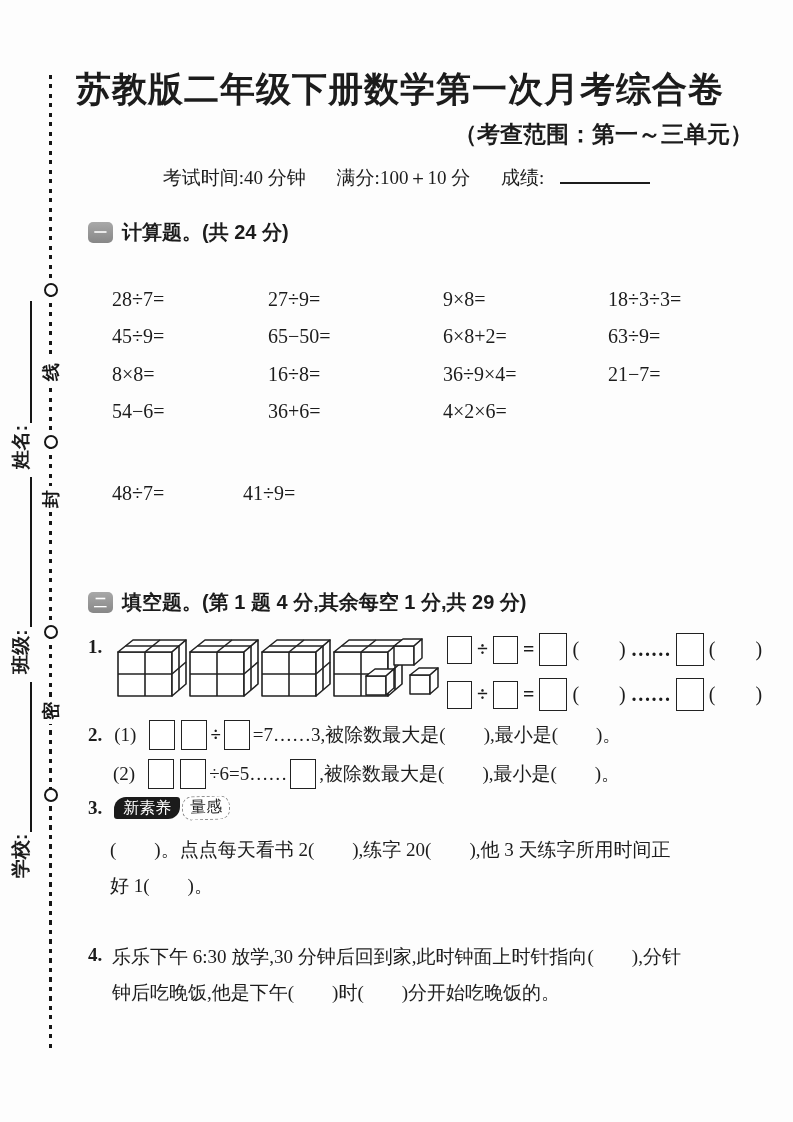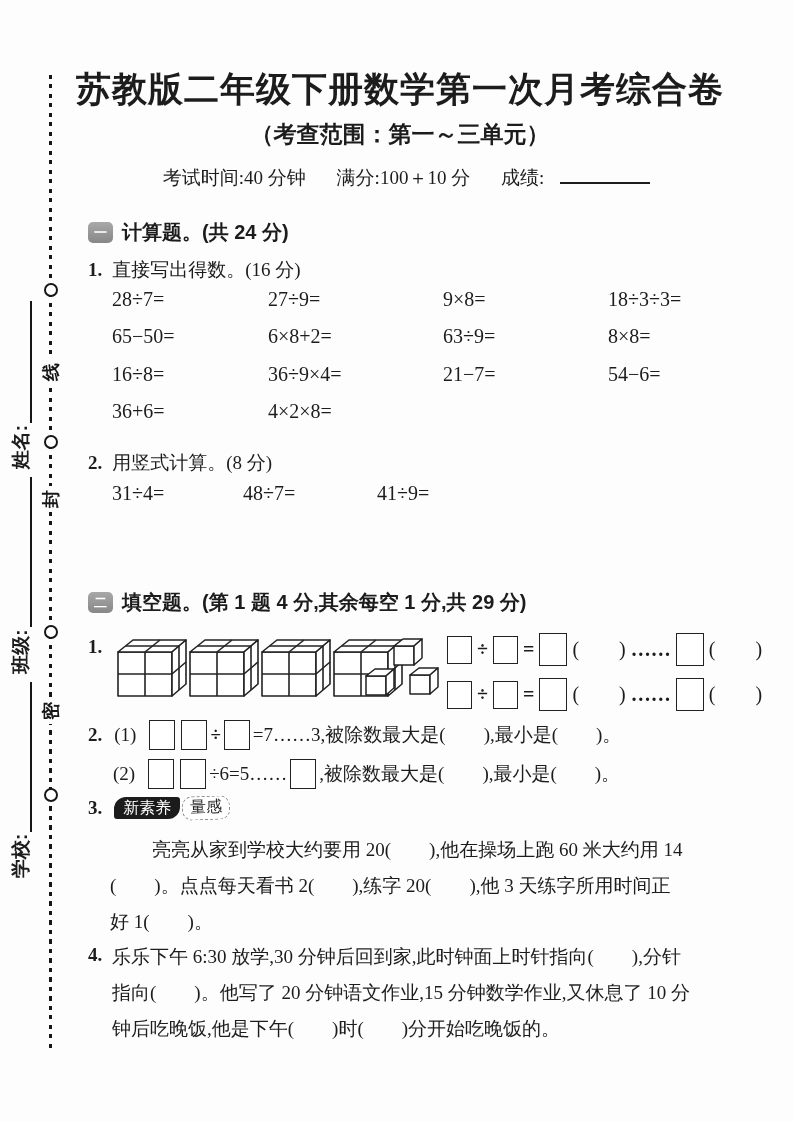--- a/index.html
+++ b/index.html
@@ -18,21 +18,21 @@
   .seal-fields{position:absolute;left:6px;top:878px;width:672px;height:28px;
     transform:rotate(-90deg);transform-origin:0 0;display:flex;align-items:flex-end;
     font-family:"Liberation Sans",sans-serif;font-weight:bold;font-size:19px;white-space:nowrap;}
   .seal-blank{display:inline-block;width:150px;height:20px;border-bottom:2.4px solid #161616;
     margin:0 8px 2px 2px;}
   .seal-blank.last{width:122px;}
 
   
   .title{position:absolute;top:66px;left:47px;width:706px;text-align:center;
     font-family:Liberation Mono, monospace;font-weight:900;font-size:35px;letter-spacing:1px;}
-  .subtitle{position:absolute;top:119px;left:47px;width:706px;text-align:center;
+  .subtitle{position:absolute;top:119px;left:47px;width:706px;text-align:right;
     font-family:"Liberation Sans",sans-serif;font-weight:bold;font-size:23px;}
   .infoline{position:absolute;top:165px;left:47px;width:706px;text-align:center;font-size:19px;}
   .infoline .part{margin:16px 13px;}
   .score-blank{display:inline-block;width:90px;height:15px;border-bottom:2px solid #1c1c1c;margin-left:3px;}
 
   
   .sec-h{position:absolute;left:88px;display:flex;align-items:center;gap:9px;
     font-family:"Liberation Sans",sans-serif;font-weight:bold;font-size:20px;}
   .badge{width:25px;height:21px;border-radius:5px;background:linear-gradient(#a8a8a8,#878787);
     color:#fff;font-size:13px;font-weight:bold;display:flex;align-items:center;justify-content:center;
@@ -97,47 +97,41 @@
     <span class="part">考试时间:40 分钟</span>
     <span class="part">满分:100＋10 分</span>
     <span class="part">成绩:</span><span class="score-blank"></span>
   </div>
 
   <div class="sec-h" style="top:219px;">
     <span class="badge">一</span>
     <span>计算题。(共 24 分)</span>
   </div>
 
-  <div class="qline" style="left:88px;top:257px;">
-    <span class="qnum">1.</span><span>直接写出得数。(16 分)</span>
-  </div>
 
   <div class="grid grid1">
     <span>28÷7=</span>
     <span>27÷9=</span>
     <span>9×8=</span>
     <span>18÷3÷3=</span>
+    <span>45÷9=</span>
     <span>65−50=</span>
     <span>6×8+2=</span>
     <span>63÷9=</span>
     <span>8×8=</span>
     <span>16÷8=</span>
     <span>36÷9×4=</span>
     <span>21−7=</span>
     <span>54−6=</span>
     <span>36+6=</span>
-    <span>4×2×8=</span>
-  </div>
-
-  <div class="qline" style="left:88px;top:450px;">
-    <span class="qnum">2.</span><span>用竖式计算。(8 分)</span>
-  </div>
+    <span>4×2×6=</span>
+  </div>
+
 
   <div class="grid grid2">
-    <span>31÷4=</span>
     <span>48÷7=</span>
     <span>41÷9=</span>
   </div>
 
   <div class="sec-h" style="top:589px;">
     <span class="badge">二</span>
     <span>填空题。(第 1 题 4 分,其余每空 1 分,共 29 分)</span>
   </div>
 
   <div class="qline" style="left:88px;top:636px;font-weight:bold;">1.</div>
@@ -271,25 +265,23 @@
     <span class="fbox"></span>
     <span>,被除数最大是(　　),最小是(　　)。</span>
   </div>
 
   <div class="fill-line" style="left:88px;top:796px;">
     <span class="qnum">3.</span>
     <span class="badge-black">新素养</span>
     <span class="badge-dash">量感</span>
   </div>
   <div class="para" style="left:110px;top:832px;">
-    <div class="pline indent">亮亮从家到学校大约要用 20(　　),他在操场上跑 60 米大约用 14</div>
     <div class="pline">(　　)。点点每天看书 2(　　),练字 20(　　),他 3 天练字所用时间正</div>
     <div class="pline">好 1(　　)。</div>
   </div>
 
   <div class="qline" style="left:88px;top:944px;font-weight:bold;">4.</div>
   <div class="para" style="left:112px;top:939px;">
     <div class="pline">乐乐下午 6:30 放学,30 分钟后回到家,此时钟面上时针指向(　　),分针</div>
-    <div class="pline">指向(　　)。他写了 20 分钟语文作业,15 分钟数学作业,又休息了 10 分</div>
     <div class="pline">钟后吃晚饭,他是下午(　　)时(　　)分开始吃晚饭的。</div>
   </div>
 
 </div>
 
 </body></html>

